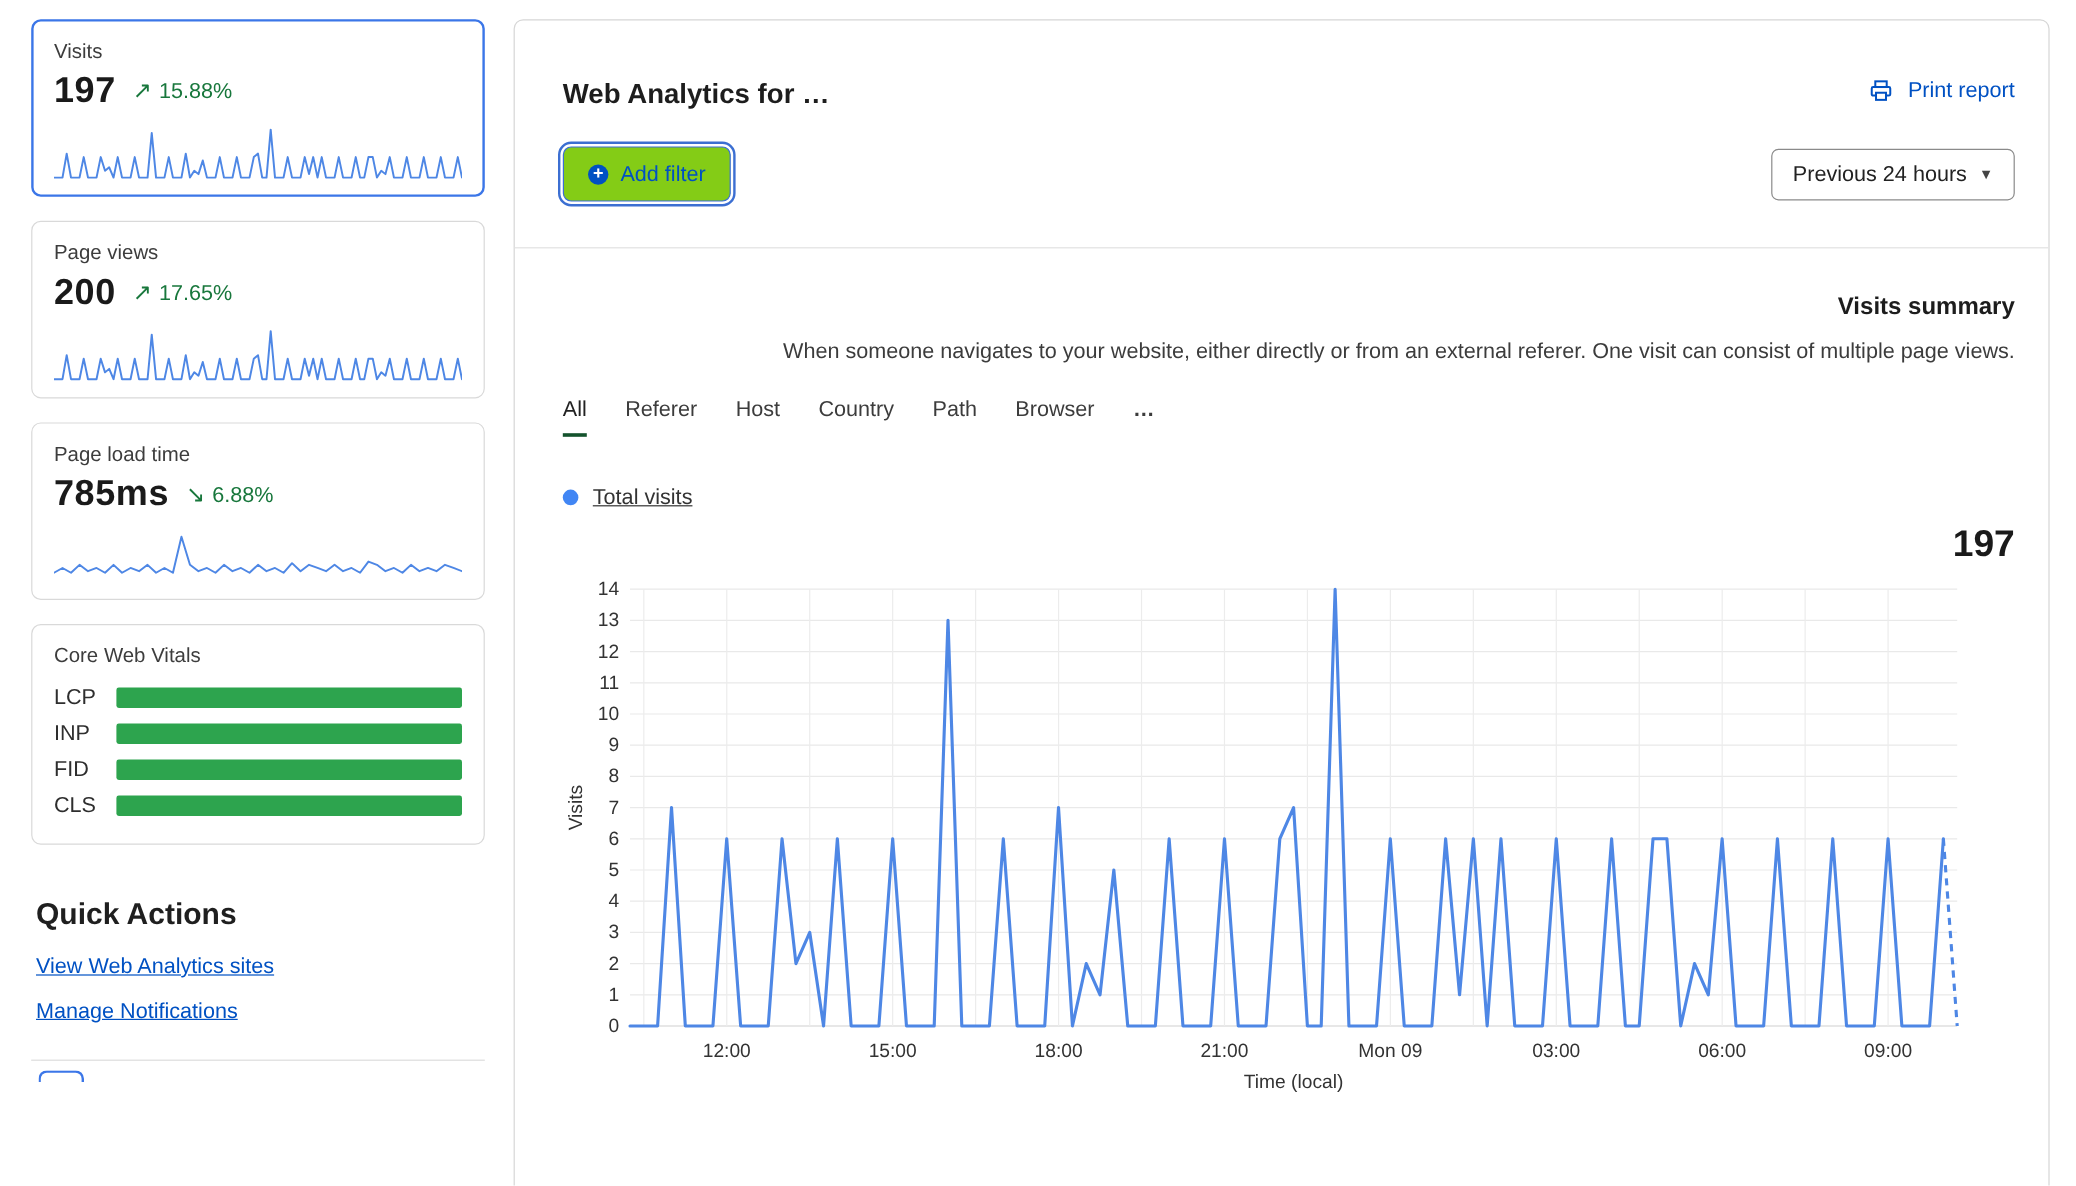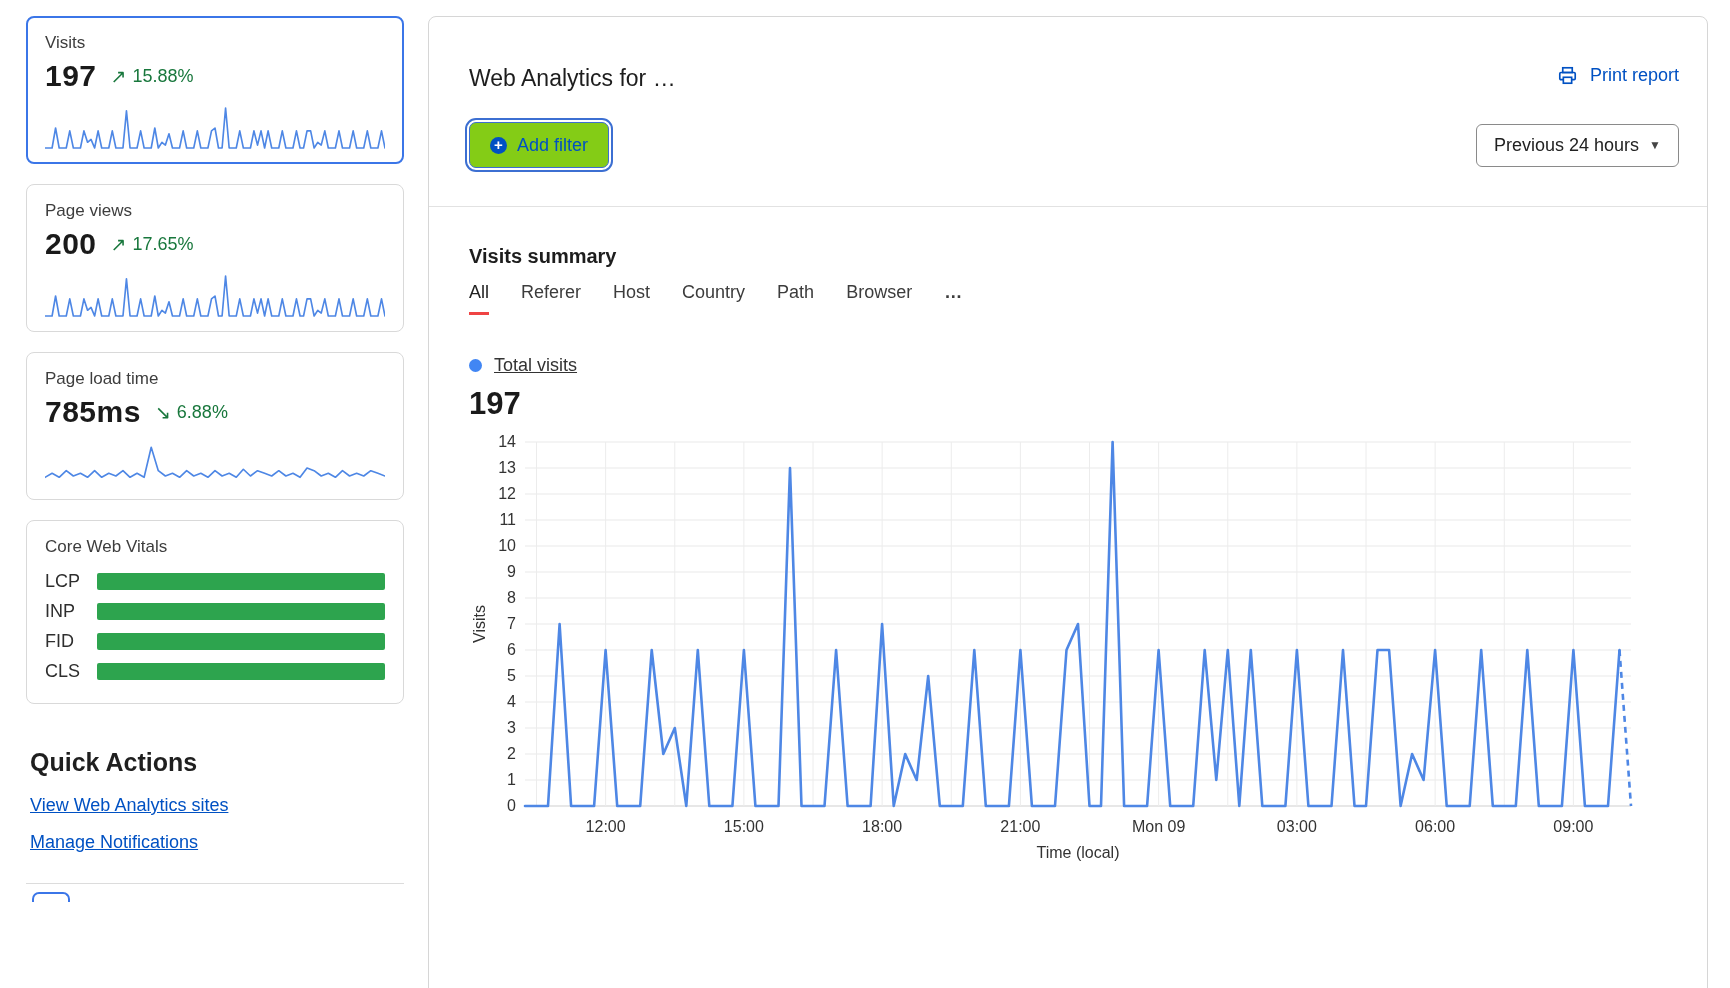--- a/index.html
+++ b/index.html
@@ -32,21 +32,21 @@
   .sidebar hr{border:none;border-top:1px solid #dcdcdc;margin:14px 0 8px 0;}
   .peek{width:34px;height:8px;border:2px solid #3b76e8;border-bottom:none;border-radius:7px 7px 0 0;margin-left:6px;}
 
   
   .panel{
     flex:1;border:1px solid #d6d6d6;border-radius:8px;background:#fff;
     height:1090px;box-sizing:border-box;
   }
   .panel-header{padding:48px 28px 38px 40px;border-bottom:1px solid #e2e2e2;}
   .title-row{display:flex;justify-content:space-between;align-items:flex-start;}
-  .page-title{font-size:23px;font-weight:normal;color:#1d1d1d;margin:0;}
+  .page-title{font-size:23px;font-weight:bold;color:#1d1d1d;margin:0;}
   .print-link{display:flex;align-items:center;gap:8px;font-size:18px;cursor:pointer;}
   .print-link svg{display:block;}
   .controls-row{display:flex;justify-content:space-between;align-items:center;margin-top:30px;}
   .add-filter{
     display:flex;align-items:center;gap:10px;height:46px;padding:0 20px;
     background:#84cc16;border:1px solid #3c6fd2;border-radius:7px;
     outline:2px solid #3c6fd2;outline-offset:2px;
     font-family:inherit;font-size:18px;cursor:pointer;
   }
   .plus-icon{
@@ -56,26 +56,26 @@
   }
   .plus-icon::before{content:"+";margin-top:-1px;}
   .range-btn{
     display:flex;align-items:center;gap:10px;height:43px;padding:16px 17px;
     background:#fff;border:1px solid #8a8a8a;border-radius:6px;
     font-family:inherit;font-size:18px;color:#222;cursor:pointer;
   }
   .caret{font-size:12px;color:#444;}
   .caret::before{content:"▼";}
 
-  .panel-body{padding:38px 28px 0 40px;}
+  .panel-body{padding:38px 28px 0 40px;text-align:right;}
   .summary-title{font-size:20px;font-weight:bold;color:#1d1d1d;margin:0 0 14px 0;}
   .summary-desc{font-size:18px;color:#3c3c3c;margin:0 0 28px 0;}
   .tabs{display:flex;gap:32px;margin-bottom:40px;}
   .tab{font-size:18px;color:#3c3c3c;padding-bottom:9px;cursor:pointer;}
-  .tab.active{border-bottom:3px solid #ef4444;color:#222;}
+  .tab.active{border-bottom:3px solid #14532d;color:#222;}
   .legend{display:flex;align-items:center;gap:12px;font-size:18px;color:#333;margin-bottom:10px;text-decoration:underline;}
   .legend-dot{width:13px;height:13px;border-radius:50%;display:inline-block;}
   .total-value{font-size:31px;font-weight:bold;color:#1a1a1a;margin-bottom:6px;}
   #chart{margin-top:6px;}
   #chart svg{display:block;}
 </style>
 </head>
 <body>
 
 <div class="page">
@@ -173,20 +173,21 @@
         </button>
         <button class="range-btn">
           <span>Previous 24 hours</span>
           <span class="caret"></span>
         </button>
       </div>
     </div>
 
     <div class="panel-body">
       <h3 class="summary-title">Visits summary</h3>
+      <p class="summary-desc">When someone navigates to your website, either directly or from an external referer. One visit can consist of multiple page views.</p>
       <div class="tabs" id="tabs">
           <span class="tab active">All</span>
           <span class="tab">Referer</span>
           <span class="tab">Host</span>
           <span class="tab">Country</span>
           <span class="tab">Path</span>
           <span class="tab">Browser</span>
           <span class="tab" style="font-weight: bold;">…</span>
         </div>
       <div class="legend">

